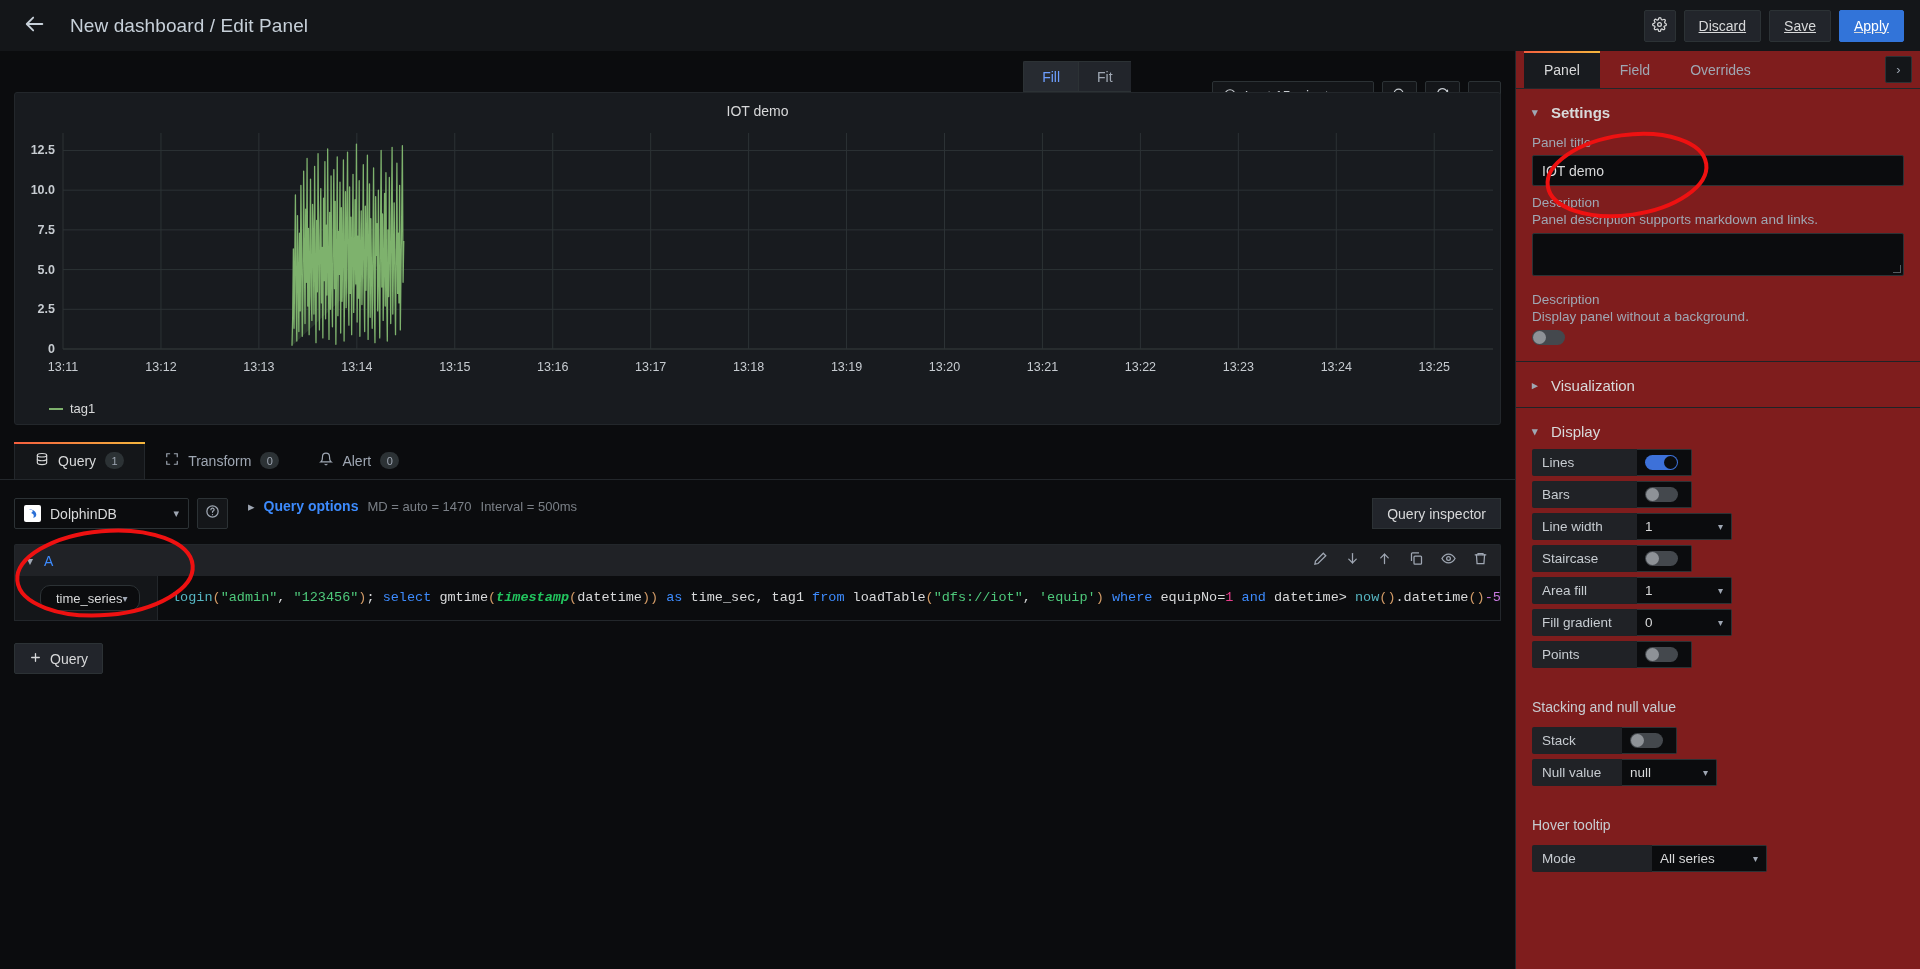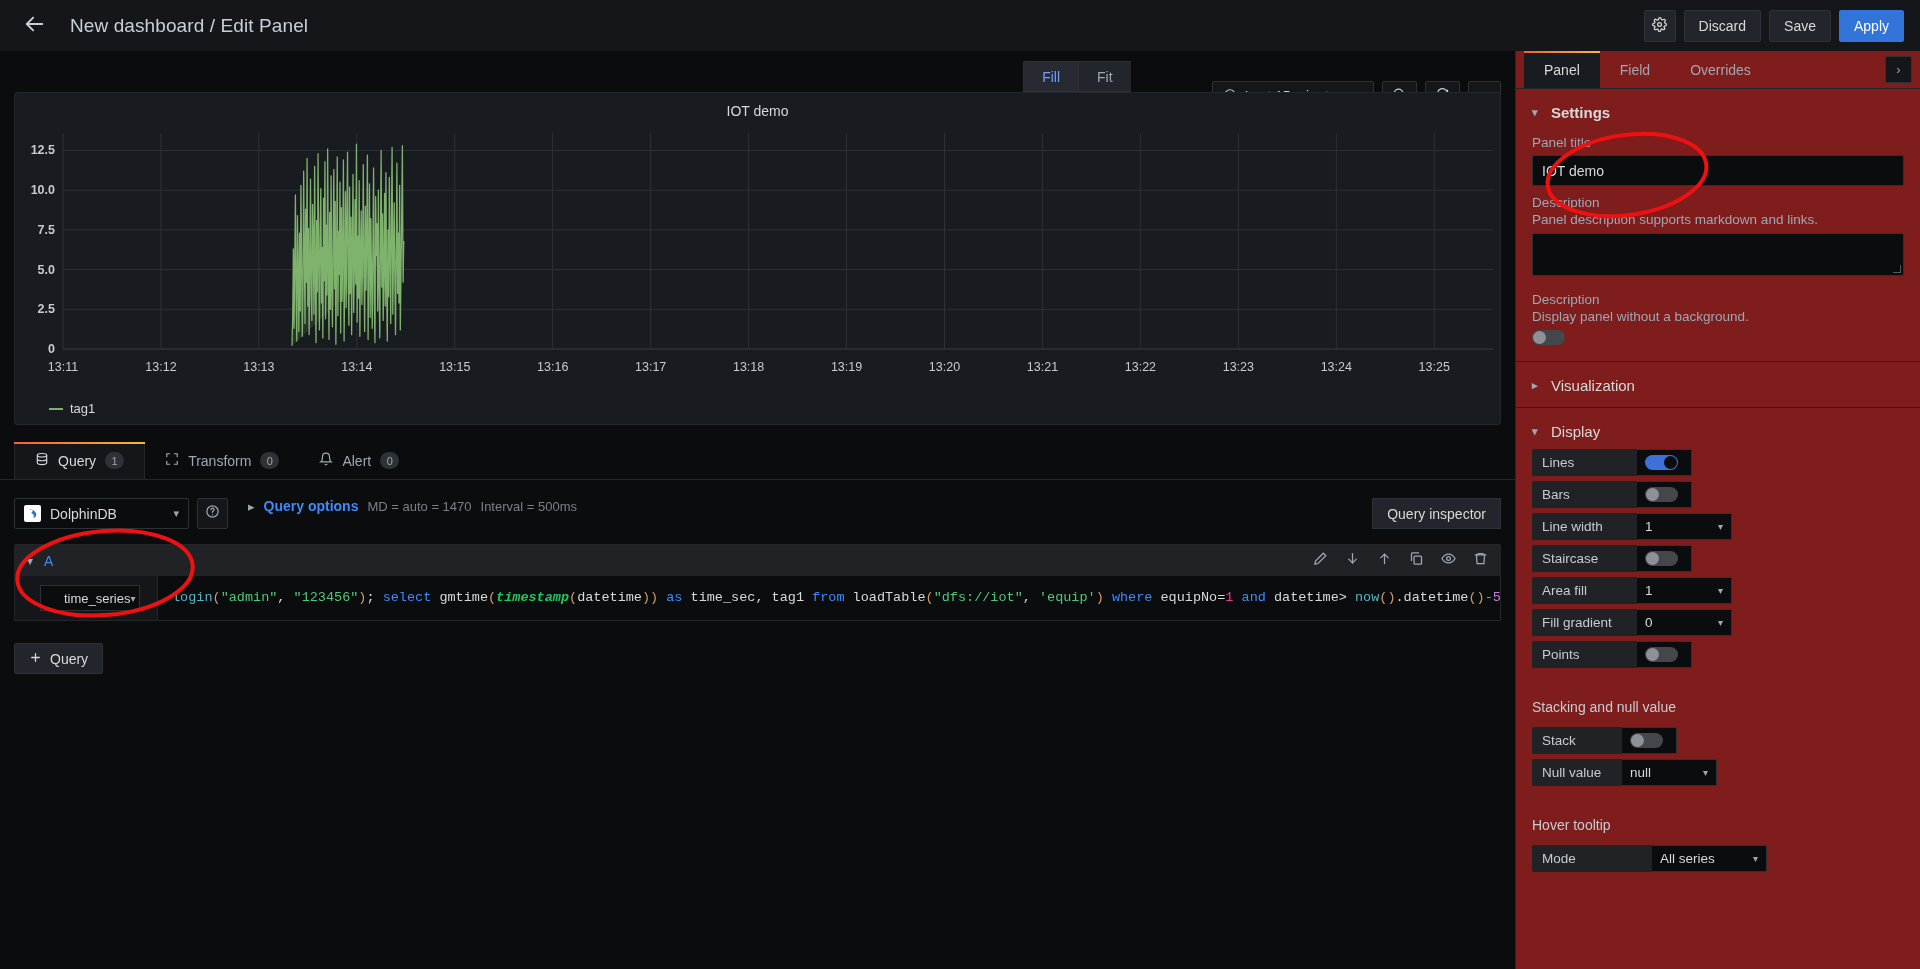--- a/index.html
+++ b/index.html
@@ -22,21 +22,21 @@
     width: 34px; height: 34px; margin-left: 18px;
     display: flex; align-items: center; justify-content: center;
     cursor: pointer;
   }
   .back-btn svg { width: 22px; height: 22px; }
   .breadcrumb {
     margin-left: 18px; font-size: 19px; color: #c7d0d9; letter-spacing: .1px;
   }
   .topbar-right {
     margin-left: auto; margin-right: 16px;
-    display: flex; align-items: center; gap: 8px;
+    display: flex; align-items: center; gap: 8px; text-decoration: underline;
   }
   .tb-btn {
     height: 32px; padding: 0 14px;
     display: flex; align-items: center; justify-content: center;
     background: #22252b; border: 1px solid #2c3235; border-radius: 2px;
     font-size: 14px; color: #d8d9da; cursor: pointer;
   }
   .tb-btn.icon { width: 32px; padding: 0; }
   .tb-btn.primary { background: #3274d9; border-color: #3274d9; color: #fff; font-weight: 500; }
   .tb-btn svg { width: 15px; height: 15px; }
@@ -169,22 +169,22 @@
   .qh-caret { color: #9fa7b3; font-size: 12px; margin-right: 11px; }
   .qh-ref { color: #3d8bfd; font-size: 14px; font-weight: 500; }
   .qh-actions { margin-left: auto; display: flex; align-items: center; gap: 17px; }
   .qh-actions svg { width: 15px; height: 15px; cursor: pointer; }
   .query-body {
     background: #141619; border: 1px solid #23272b; border-top: none;
     display: flex; align-items: stretch; min-height: 45px;
   }
   .fmt-select {
     width: 100px; height: 26px; margin: 9px 0 9px 25px;
-    background: #0b0c0e; border: 1px solid #2c3235; border-radius: 0;
-    display: flex; align-items: center; padding: 0 23px;
+    background: #0b0c0e; border: 1px solid #2c3235; border-radius: 10px;
+    display: flex; align-items: center; padding: 0 15px;
     font-size: 13px; color: #d8d9da; cursor: pointer;
   }
   .fmt-select .ds-caret { margin-left: auto; }
   .code-area {
     flex: 1; margin-left: 17px; background: #0b0c0e;
     border-left: 1px solid #23272b;
     padding: 13px 10px 13px 14px;
     font-family: "Liberation Mono", monospace; font-size: 13.5px;
     white-space: nowrap; overflow: hidden; line-height: 18px;
   }

